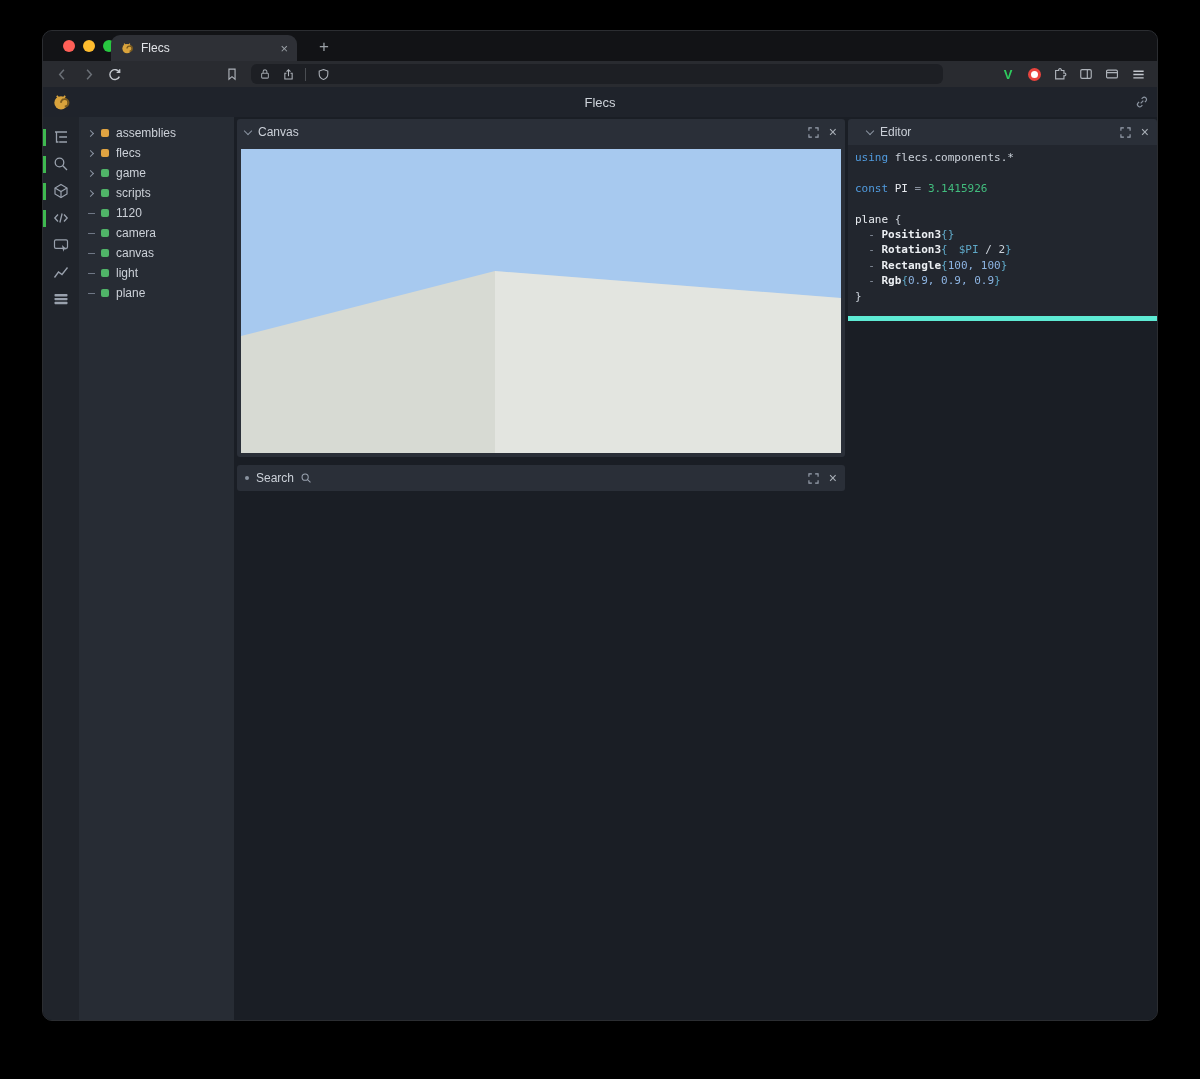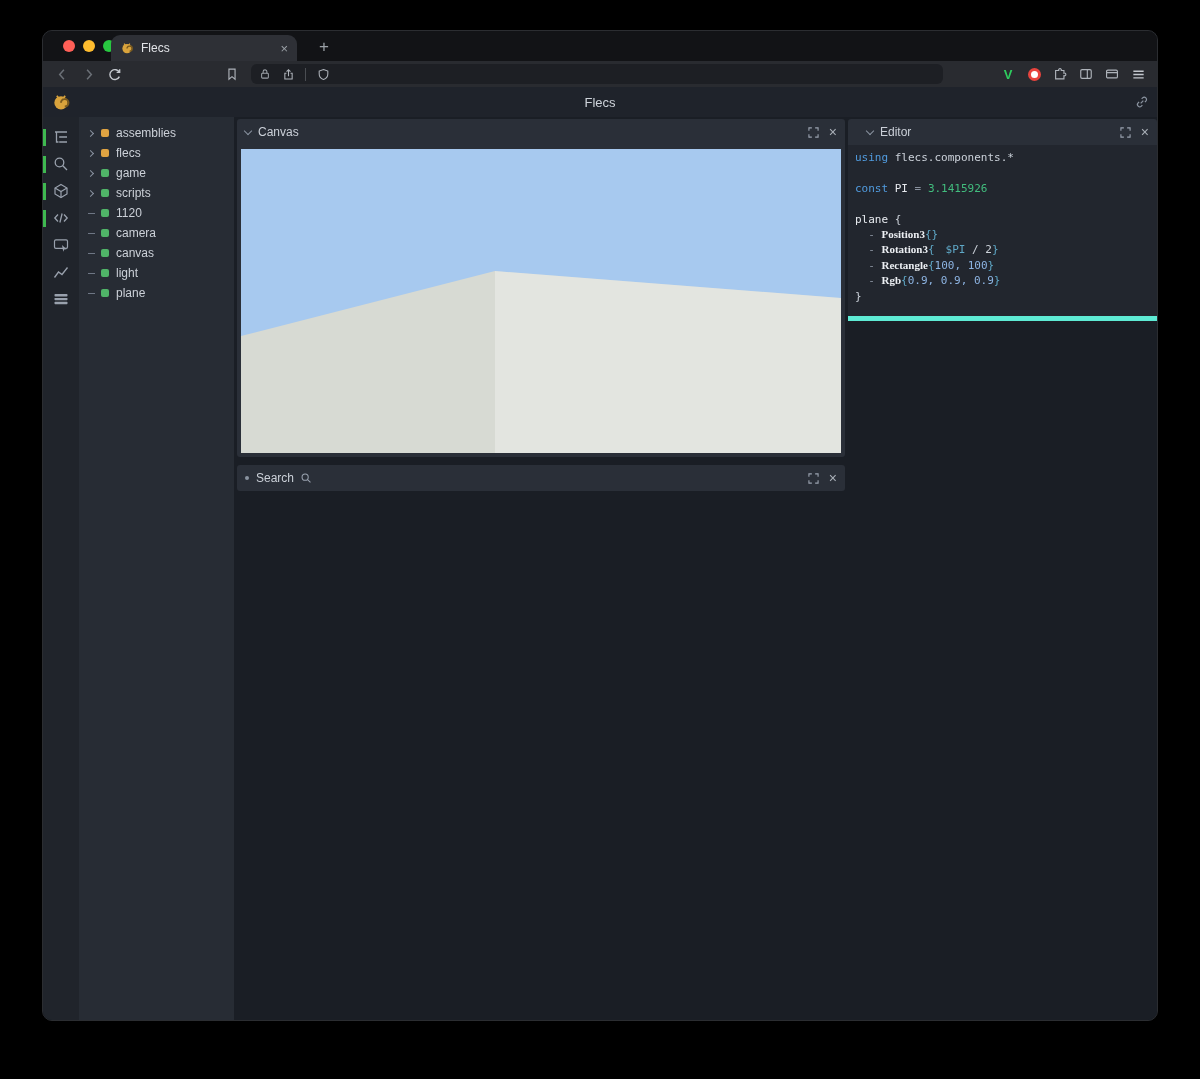--- a/index.html
+++ b/index.html
@@ -63,21 +63,21 @@
   .search-dot { width:4px; height:4px; border-radius:50%; background:#8a93a0; flex:none; }
 
   .editor-col { width:309px; flex:none; margin-left:2px; padding-top:2px; }
   .editor-head { background:#2a2f38; border-radius:3px 3px 0 0;padding-left:19px; }
   .editor-body { background:#22262e; padding:5px 0 12px 7px; border-bottom:5px solid #5eead4;
                  font-family:"DejaVu Sans Mono",monospace; font-size:11px; line-height:15.4px; }
   .code-line { white-space:pre; min-height:15.4px; }
   .tk-kw   { color:#519ce0; }
   .tk-plain{ color:#ccd2da; }
   .tk-ident{ color:#e8ebf0; }
-  .tk-type { color:#eceff3; font-weight:bold;font-family:Liberation Serif, serif; }
+  .tk-type { color:#eceff3; font-weight:bold; }
   .tk-op   { color:#89919e; }
   .tk-num  { color:#42bd7e;margin-top:12px; }
   .tk-brace{ color:#5fa8c7; }
   .tk-val  { color:#8db4e2; }
   .tk-var  { color:#5fa8c7;margin-left:11px; }
 
   svg { display:block; }
 </style>
 </head>
 <body>

